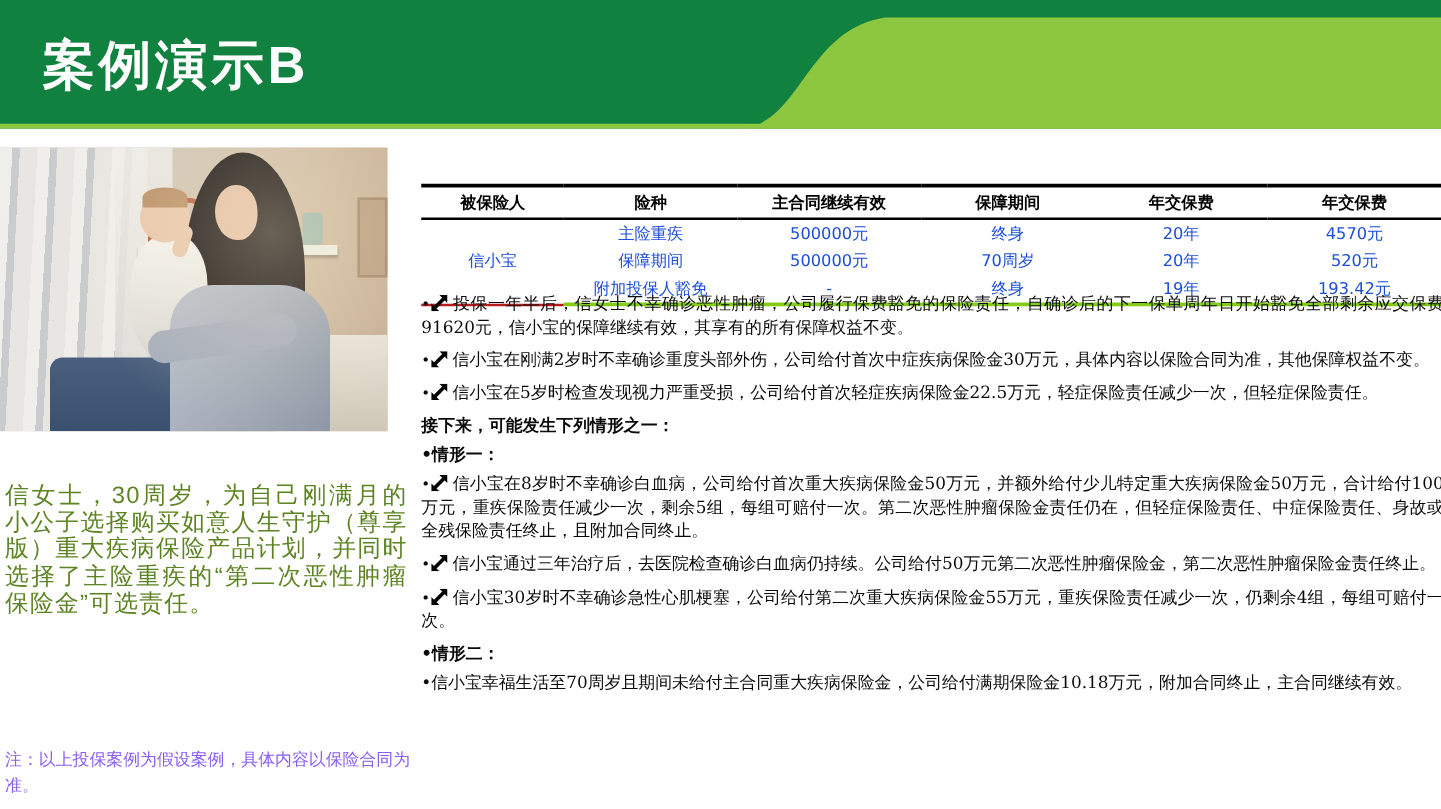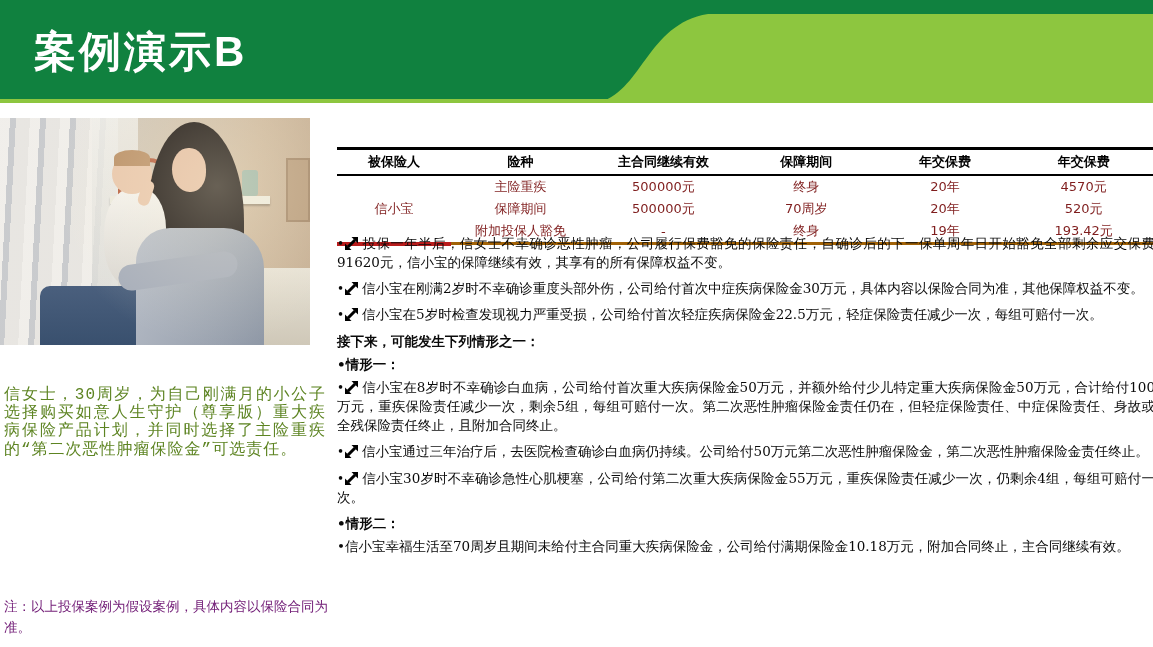--- a/index.html
+++ b/index.html
@@ -33,34 +33,34 @@
   .ph-mom-face{left:172px;top:30px;width:34px;height:44px;background:#e3bda2;border-radius:50% 50% 46% 54%;}
   .ph-mom-body{left:136px;top:110px;width:128px;height:117px;background:linear-gradient(115deg,#b9bfc9,#8f98a6);border-radius:34px 40px 0 0;}
   .ph-mom-arm{left:118px;top:140px;width:120px;height:26px;background:#a6adba;border-radius:13px;transform:rotate(-8deg);}
   .ph-baby-body{left:104px;top:70px;width:62px;height:100px;background:linear-gradient(#f4f2ee,#d9d6d0);border-radius:45% 40% 40% 45%;}
   .ph-baby-head{left:112px;top:36px;width:40px;height:40px;background:#e8c6ab;border-radius:50%;}
   .ph-baby-hair{left:114px;top:32px;width:36px;height:16px;background:#b98f66;border-radius:50% 50% 0 0;}
   .ph-baby-arm{left:140px;top:62px;width:12px;height:26px;background:#e8c6ab;border-radius:6px;transform:rotate(18deg);}
   .ph-glow{left:0;top:0;width:310px;height:227px;background:radial-gradient(circle at 70% 30%,rgba(255,244,214,.35),rgba(0,0,0,0) 60%);}
 
   .case-text{position:absolute;left:4px;top:386px;width:322px;
-             font-family:Liberation Mono, monospace;
-             font-size:16px;line-height:1.14;letter-spacing:1px;text-align:justify;
+             font-family:Liberation Sans, sans-serif;
+             font-size:19px;line-height:1.14;letter-spacing:1px;text-align:justify;
              color:#5d8422;}
   .case-note{position:absolute;left:4px;top:598px;width:326px;
-             font-family:Liberation Mono, monospace;
-             font-size:13.5px;line-height:1.55;color:#701a75;}
+             font-family:Liberation Serif, serif;
+             font-size:13.5px;line-height:1.55;color:#8b5cf6;}
 
   
   .benefit-table{position:absolute;left:337px;top:147px;width:816px;border-collapse:collapse;}
   .benefit-table th{border-top:3px solid #000;border-bottom:2px solid #000;
                     font-size:13px;font-weight:bold;padding:3px 0;color:#000;margin-top:24px;}
-  .benefit-table td{font-size:13px;text-align:center;padding:2px 0;color:#7f1d1d;}
-  .benefit-table tr:last-child td{border-bottom:3px solid #a16207;}
-  .benefit-table td.insured{border-bottom:4px solid #b91c1c;}
+  .benefit-table td{font-size:13px;text-align:center;padding:2px 0;color:#1d4ed8;}
+  .benefit-table tr:last-child td{border-bottom:3px solid #84cc16;}
+  .benefit-table td.insured{border-bottom:2px solid #b91c1c;}
 
   
   .body-text{position:absolute;left:337px;top:234px;width:818px;
              font-family:"DejaVu Serif","Liberation Serif",serif;
              font-size:13.5px;line-height:1.42;color:#0a0a0a;text-align:justify;}
   .body-text p{margin:0 0 7px 0;}
   .body-text p.tight{margin-bottom:4px;}
   .bold{font-weight:bold;}
   .bullet-dot{font-size:12px;}
   .arrow-ico{display:inline-block;vertical-align:-2px;margin:0 4px 0 1px;}
@@ -161,21 +161,21 @@
     <p><span class="bullet-dot">•</span><svg class="arrow-ico" width="13" height="13" viewBox="0 0 13 13">
           <path d="M3 10 L10 3" stroke="#000" stroke-width="3"></path>
           <polygon points="13,0 13,6.5 6.5,0" fill="#000"></polygon>
           <polygon points="0,13 0,6.5 6.5,13" fill="#000"></polygon>
         </svg><span>信小宝在刚满2岁时不幸确诊重度头部外伤，公司给付首次中症疾病保险金30万元，具体内容以保险合同为准，其他保障权益不变。</span></p>
 
     <p><span class="bullet-dot">•</span><svg class="arrow-ico" width="13" height="13" viewBox="0 0 13 13">
           <path d="M3 10 L10 3" stroke="#000" stroke-width="3"></path>
           <polygon points="13,0 13,6.5 6.5,0" fill="#000"></polygon>
           <polygon points="0,13 0,6.5 6.5,13" fill="#000"></polygon>
-        </svg><span>信小宝在5岁时检查发现视力严重受损，公司给付首次轻症疾病保险金22.5万元，轻症保险责任减少一次，每组可赔付一次。</span></p>
+        </svg><span>信小宝在5岁时检查发现视力严重受损，公司给付首次轻症疾病保险金22.5万元，轻症保险责任减少一次，但轻症保险责任。</span></p>
 
     <p class="bold tight">接下来，可能发生下列情形之一：</p>
 
     <p class="bold tight">•情形一：</p>
 
     <p><span class="bullet-dot">•</span><svg class="arrow-ico" width="13" height="13" viewBox="0 0 13 13">
           <path d="M3 10 L10 3" stroke="#000" stroke-width="3"></path>
           <polygon points="13,0 13,6.5 6.5,0" fill="#000"></polygon>
           <polygon points="0,13 0,6.5 6.5,13" fill="#000"></polygon>
         </svg><span>信小宝在8岁时不幸确诊白血病，公司给付首次重大疾病保险金50万元，并额外给付少儿特定重大疾病保险金50万元，合计给付100万元，重疾保险责任减少一次，剩余5组，每组可赔付一次。第二次恶性肿瘤保险金责任仍在，但轻症保险责任、中症保险责任、身故或全残保险责任终止，且附加合同终止。</span></p>

